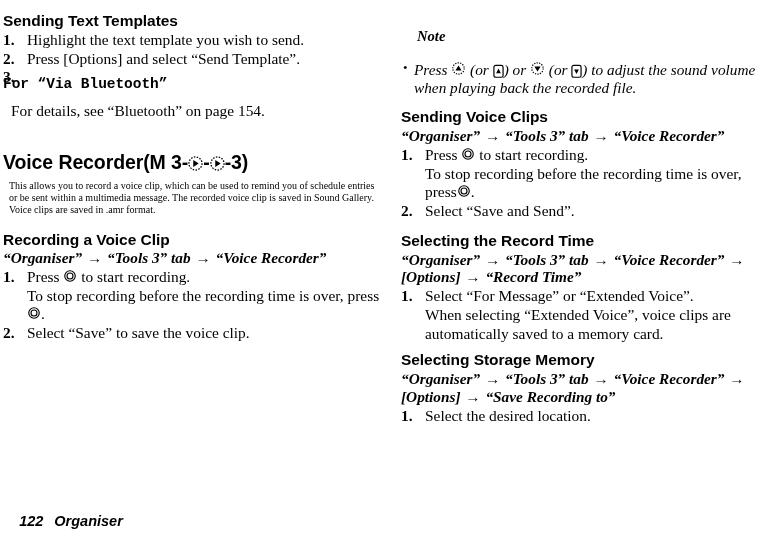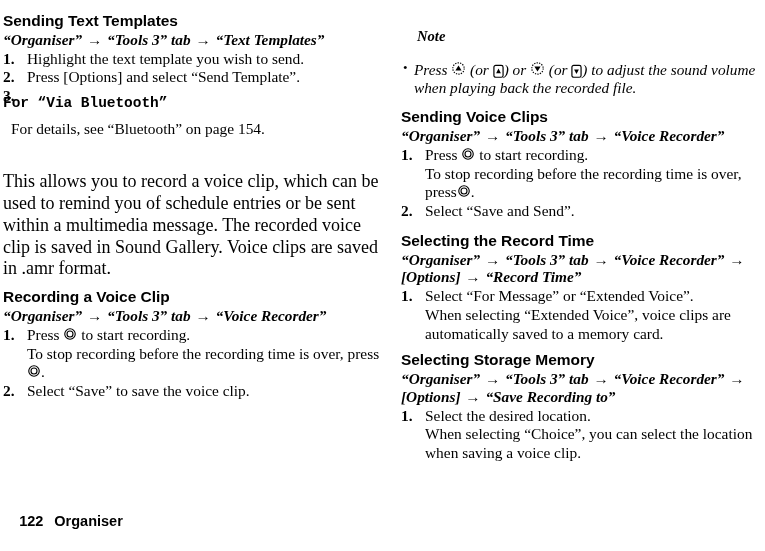--- a/index.html
+++ b/index.html
@@ -58,21 +58,21 @@
   }
   .navpath.wrap { white-space: normal; }
   .arrow { font-style: normal; font-weight: normal; padding: 0 1px; }
 
   
   .body {
     font-size: 15.4px;
     line-height: 1.21;
     margin: 8px;
   }
-  .para { font-size: 18px; line-height: 1.215; margin: 0; }
+  .para { font-size: 10px; line-height: 1.215; margin: 6px; }
 
   
   ol.steps { list-style: none; margin: 0; padding: 0; }
   ol.steps > li {
     position: relative;
     padding-left: 24px;
     font-size: 15.4px;
     line-height: 1.215;
     margin: 0;
   }
@@ -108,20 +108,21 @@
 
   
   .footer {
     position: absolute;
     left: 3px;
     bottom: 6px;
     font-family: "Liberation Sans", "DejaVu Sans", sans-serif;
     font-weight: bold;
     font-size: 14.5px;
     white-space: pre;
+    font-style: italic;
   }
   .footer .pg { margin-right: 11px; }
 
   
   .key {
     display: inline-block;
     vertical-align: -2px;
     line-height: 0;
   }
   .key svg { display: block; }
@@ -135,27 +136,20 @@
 </style>
 </head>
 <body>
 
 <div class="page">
 
   <div class="col col-left">
 
     <h1 class="h2">Sending Text Templates</h1>
 
-    <p class="navpath">
-      <span>“Organiser”</span>
-      <span class="arrow">→</span>
-      <span>“Tools 3” tab</span>
-      <span class="arrow">→</span>
-      <span>“Text Templates”</span>
-    </p>
 
     <ol class="steps">
       <li>
         <span class="num">1.</span>
         <span>Highlight the text template you wish to send.</span>
       </li>
       <li>
         <span class="num">2.</span>
         <span>Press [Options] and select “Send Template”.</span>
       </li>
@@ -167,20 +161,29 @@
     <div class="spacer-s"></div>
 
     <h2 class="h3">For “Via Bluetooth”</h2>
     <p class="body">For details, see “Bluetooth” on page 154.</p>
 
     <div class="spacer-s"></div>
 
 
     <div class="spacer-l"></div>
 
+    <h1 class="h1">
+      <span>Voice Recorder</span><span>(M 3-</span><span class="key key-nav"><svg viewBox="0 0 16 16">
+          <circle cx="8" cy="8" r="7" fill="none" stroke="#000" stroke-width="1.4" stroke-dasharray="1.6 1.5"></circle>
+          <polygon points="5.6,4.2 11.4,8 5.6,11.8" fill="#000"></polygon>
+        </svg></span><span>-</span><span class="key key-nav"><svg viewBox="0 0 16 16">
+          <circle cx="8" cy="8" r="7" fill="none" stroke="#000" stroke-width="1.4" stroke-dasharray="1.6 1.5"></circle>
+          <polygon points="5.6,4.2 11.4,8 5.6,11.8" fill="#000"></polygon>
+        </svg></span><span>-3)</span>
+    </h1>
 
     <p class="para">This allows you to record a voice clip, which can be used to remind you of schedule entries or be sent within a multimedia message. The recorded voice clip is saved in Sound Gallery. Voice clips are saved in .amr format.</p>
 
     <div class="spacer-s"></div>
 
     <h2 class="h2">Recording a Voice Clip</h2>
 
     <p class="navpath">
       <span>“Organiser”</span>
       <span class="arrow">→</span>
@@ -311,21 +314,20 @@
       <span class="arrow">→</span>
       <span>[Options]</span>
       <span class="arrow">→</span>
       <span>“Save Recording to”</span>
     </p>
 
     <ol class="steps">
       <li>
         <span class="num">1.</span>
         <span>Select the desired location.</span>
-        <span class="substep">When selecting “Choice”, you can select the location when saving a voice clip.</span>
       </li>
     </ol>
   </div>
 
   <div class="footer">
     <span class="pg">122</span><span>Organiser</span>
   </div>
 
 </div>
 

